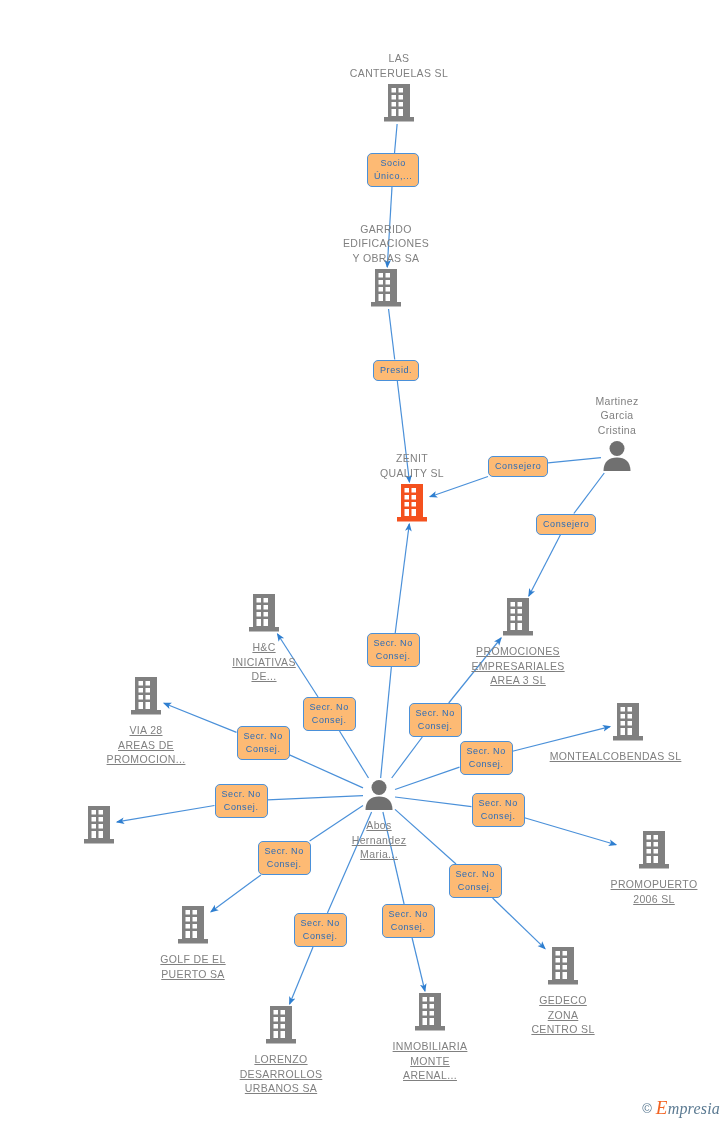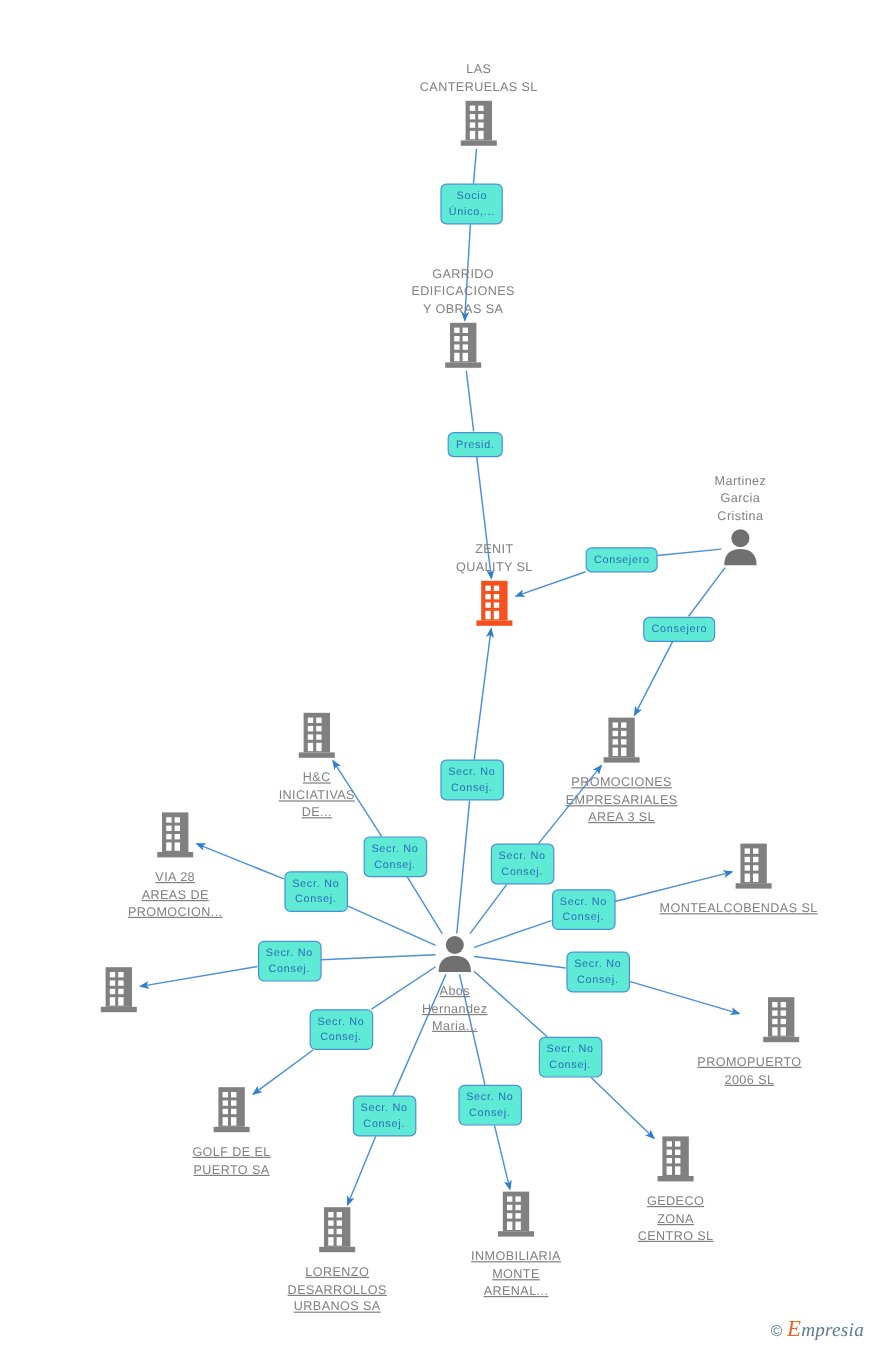--- a/index.html
+++ b/index.html
@@ -54,21 +54,21 @@
   .node-icon {
     display: block;
   }
   .node.label-top .node-label { order: 0; margin-bottom: 3px; }
   .node.label-top .node-icon { order: 1; }
   .node.label-bottom .node-icon { order: 0; }
   .node.label-bottom .node-label { order: 1; margin-top: 3px; text-decoration: underline; }
 
   .edge-label {
     position: absolute;
-    background: #5eead4;
+    background: #fdba74;
     border: 1.3px solid #4a90d9;
     border-radius: 5px;
     color: #2b6cb8;
     font-size: 9px;
     line-height: 13px;
     letter-spacing: 0.6px;
     text-align: center;
     padding: 3px 6px 3px 6px;
     white-space: pre-line;
     box-sizing: border-box;
@@ -276,21 +276,21 @@
             <rect x="9.5" y="5" width="4.5" height="4.5" fill="#ffffff"></rect>
             <rect x="16.5" y="5" width="4.5" height="4.5" fill="#ffffff"></rect>
             <rect x="9.5" y="12" width="4.5" height="4.5" fill="#ffffff"></rect>
             <rect x="16.5" y="12" width="4.5" height="4.5" fill="#ffffff"></rect>
             <rect x="9.5" y="19" width="4.5" height="4.5" fill="#ffffff"></rect>
             <rect x="16.5" y="19" width="4.5" height="4.5" fill="#ffffff"></rect>
             <rect x="9.5" y="26" width="4.5" height="7" fill="#ffffff"></rect>
             <rect x="16.5" y="26" width="4.5" height="7" fill="#ffffff"></rect>
           </svg></span>
       </div>
-      <div class="node label-bottom" style="left: 598px; top: 830px; align-items: flex-end;">
+      <div class="node label-bottom" style="left: 654px; top: 830px;">
         <div class="node-label">PROMOPUERTO
 2006 SL</div>
         <span class="node-icon"><svg width="34" height="40" viewBox="0 0 34 40" xmlns="http://www.w3.org/2000/svg">
             <rect x="6" y="1" width="22" height="33" fill="#808080"></rect>
             <rect x="2" y="34" width="30" height="4.5" fill="#808080"></rect>
             <rect x="9.5" y="5" width="4.5" height="4.5" fill="#ffffff"></rect>
             <rect x="16.5" y="5" width="4.5" height="4.5" fill="#ffffff"></rect>
             <rect x="9.5" y="12" width="4.5" height="4.5" fill="#ffffff"></rect>
             <rect x="16.5" y="12" width="4.5" height="4.5" fill="#ffffff"></rect>
             <rect x="9.5" y="19" width="4.5" height="4.5" fill="#ffffff"></rect>

